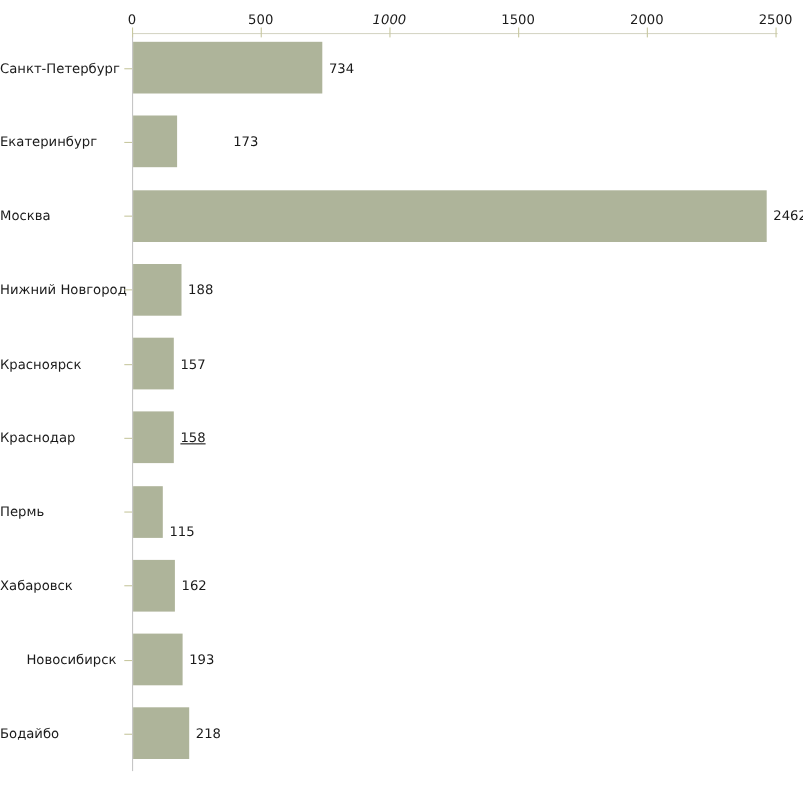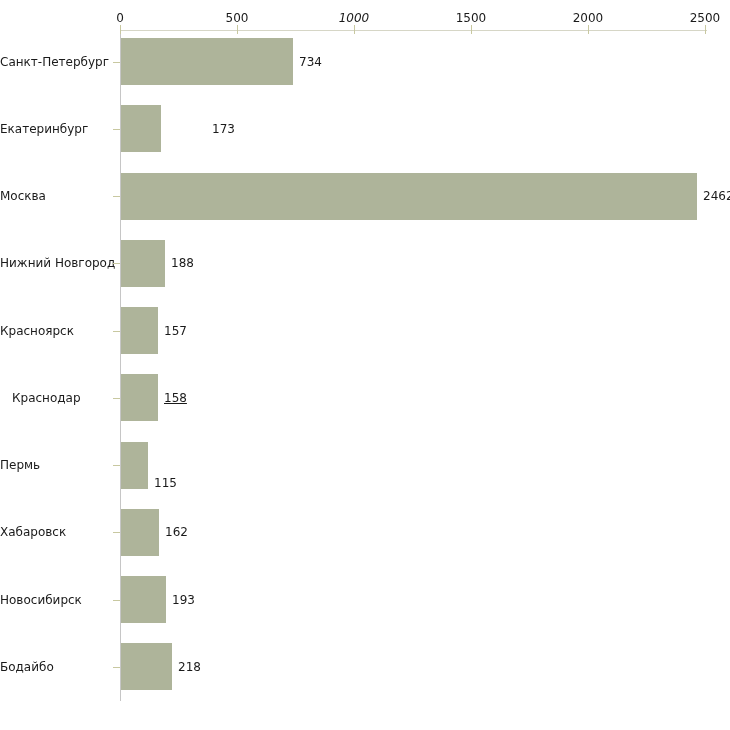--- a/index.html
+++ b/index.html
@@ -111,33 +111,33 @@
       <div class="bar" style="top: 173px; width: 576px; height: 47px; background: rgb(174, 180, 154);"></div>
       <div class="value-label" style="left: 703px; top: 188px; color: rgb(26, 26, 26);">2462</div>
       <div class="cat-label" style="top: 255.25px; color: rgb(26, 26, 26);">Нижний Новгород</div>
       <div class="cat-tick" style="top: 263px; background: rgb(200, 200, 160);"></div>
       <div class="bar" style="top: 240px; width: 44px; height: 47px; background: rgb(174, 180, 154);"></div>
       <div class="value-label" style="left: 171px; top: 255.25px; color: rgb(26, 26, 26);">188</div>
       <div class="cat-label" style="top: 322.5px; color: rgb(26, 26, 26);">Красноярск</div>
       <div class="cat-tick" style="top: 331px; background: rgb(200, 200, 160);"></div>
       <div class="bar" style="top: 307px; width: 37px; height: 47px; background: rgb(174, 180, 154);"></div>
       <div class="value-label" style="left: 164px; top: 322.5px; color: rgb(26, 26, 26);">157</div>
-      <div class="cat-label" style="top: 389.75px; color: rgb(26, 26, 26); padding-left: 12px;">Краснодар</div>
+      <div class="cat-label" style="top: 389.75px; color: rgb(26, 26, 26);">Краснодар</div>
       <div class="cat-tick" style="top: 398px; background: rgb(200, 200, 160);"></div>
       <div class="bar" style="top: 374px; width: 37px; height: 47px; background: rgb(174, 180, 154);"></div>
       <div class="value-label" style="left: 164px; top: 389.75px; color: rgb(26, 26, 26); text-decoration: underline;">158</div>
       <div class="cat-label" style="top: 457px; color: rgb(26, 26, 26);">Пермь</div>
       <div class="cat-tick" style="top: 465px; background: rgb(200, 200, 160);"></div>
       <div class="bar" style="top: 442px; width: 27px; height: 47px; background: rgb(174, 180, 154);"></div>
       <div class="value-label" style="left: 154px; top: 475px; color: rgb(26, 26, 26);">115</div>
       <div class="cat-label" style="top: 524.25px; color: rgb(26, 26, 26);">Хабаровск</div>
       <div class="cat-tick" style="top: 532px; background: rgb(200, 200, 160);"></div>
       <div class="bar" style="top: 509px; width: 38px; height: 47px; background: rgb(174, 180, 154);"></div>
       <div class="value-label" style="left: 165px; top: 524.25px; color: rgb(26, 26, 26);">162</div>
-      <div class="cat-label" style="top: 591.5px; color: rgb(26, 26, 26);">Новосибирск</div>
+      <div class="cat-label" style="top: 591.5px; color: rgb(26, 26, 26); padding-left: 24px;">Новосибирск</div>
       <div class="cat-tick" style="top: 600px; background: rgb(200, 200, 160);"></div>
       <div class="bar" style="top: 576px; width: 45px; height: 47px; background: rgb(174, 180, 154);"></div>
       <div class="value-label" style="left: 172px; top: 591.5px; color: rgb(26, 26, 26);">193</div>
       <div class="cat-label" style="top: 658.75px; color: rgb(26, 26, 26);">Бодайбо</div>
       <div class="cat-tick" style="top: 667px; background: rgb(200, 200, 160);"></div>
       <div class="bar" style="top: 643px; width: 51px; height: 47px; background: rgb(174, 180, 154);"></div>
       <div class="value-label" style="left: 178px; top: 658.75px; color: rgb(26, 26, 26);">218</div>
     </div>
 </div>
 

